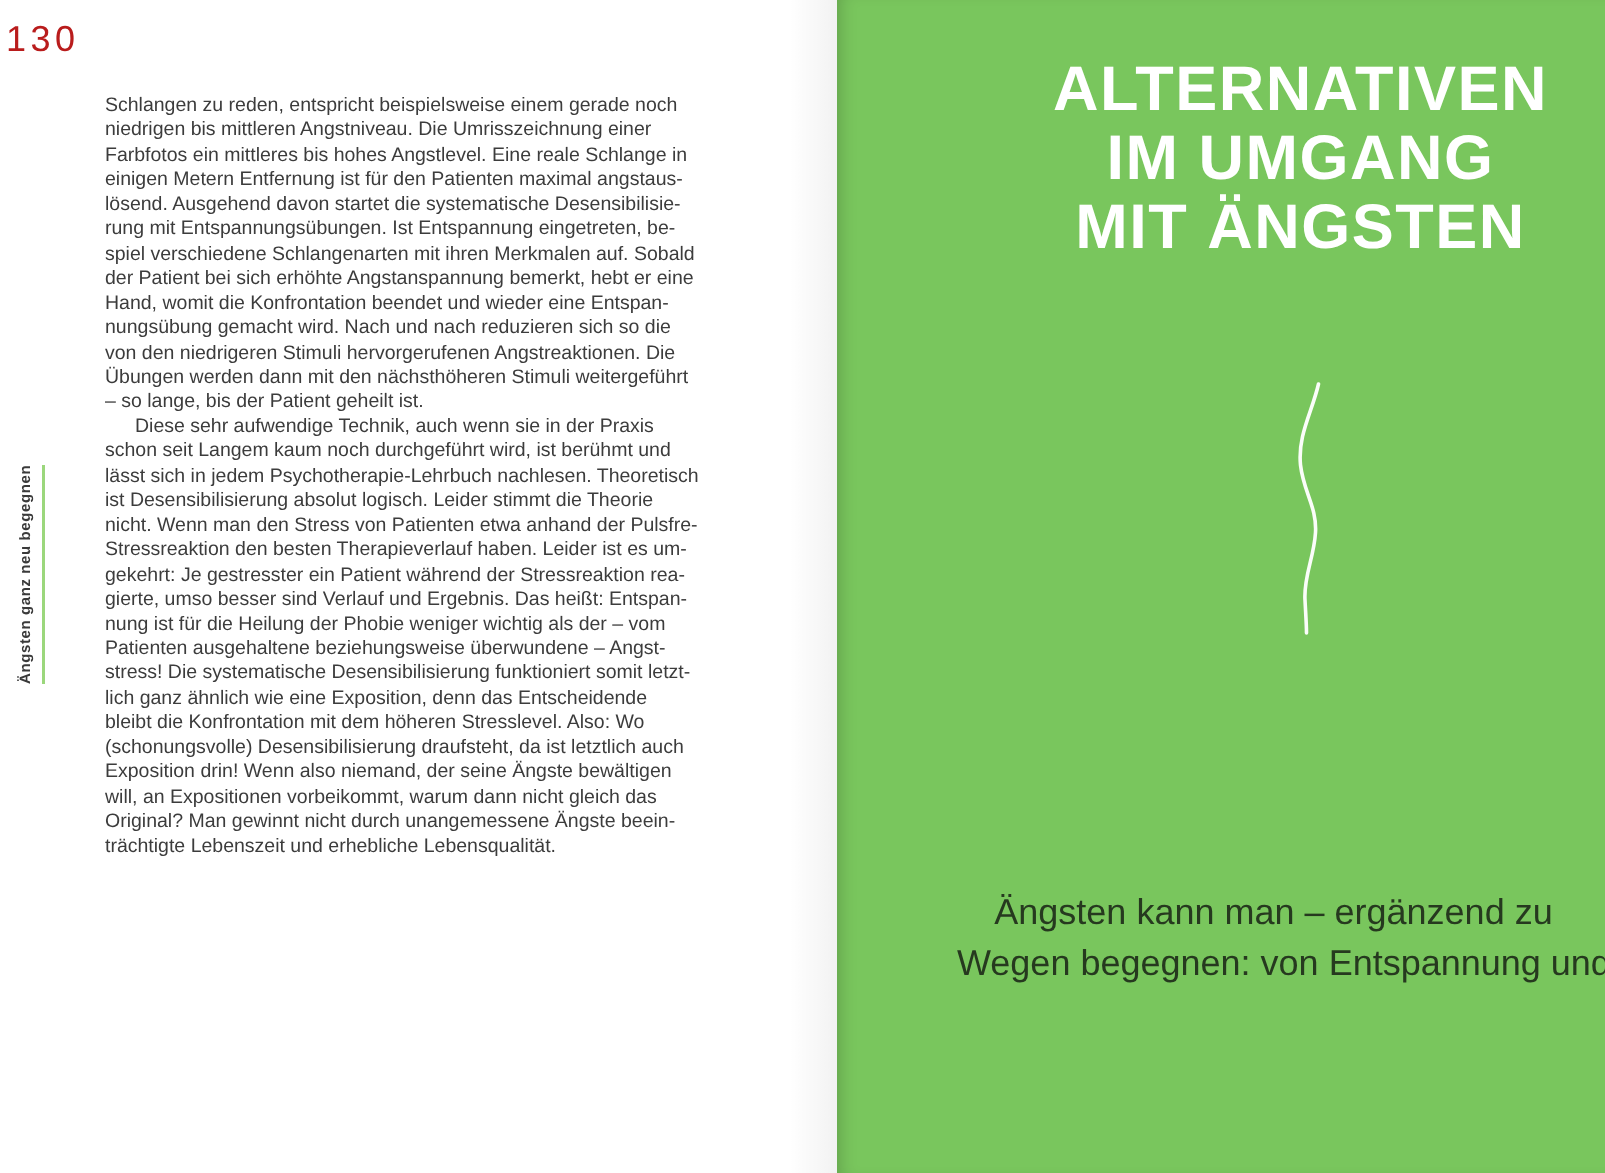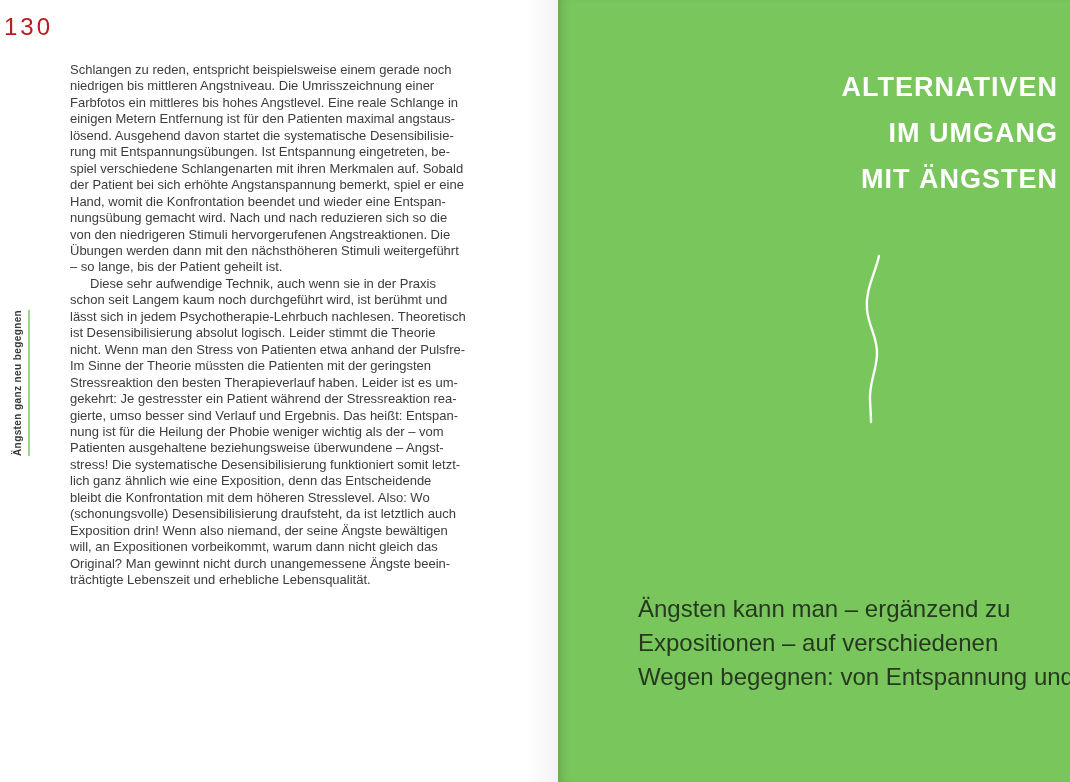--- a/index.html
+++ b/index.html
@@ -44,30 +44,30 @@
 
   
   .right-page {
     position: absolute; left: 558px; top: 0; width: 512px; height: 782px;
     background: #79c65d;
     box-shadow: inset 9px 0 12px -8px rgba(0,0,0,0.22);
   }
 
   .chapter-title {
     position: absolute; left: 118px; right: 12px; top: 36px;
-    text-align: right; color: #ffffff;
-    font-size: 27px; font-weight: bold; letter-spacing: 1px; line-height: 46px; margin-top: 28px;
+    text-align: center; color: #ffffff;
+    font-size: 42px; font-weight: bold; letter-spacing: 1px; line-height: 46px;
   }
   .chapter-title .line { white-space: nowrap; }
 
   .squiggle { position: absolute; left: 300px; top: 250px; }
 
   .chapter-quote {
     position: absolute; left: 80px; right: 10px; top: 592px;
-    text-align: left; color: #26391f;
+    text-align: center; color: #26391f;
     font-size: 24px; line-height: 34px; font-weight: 400;
   }
   .chapter-quote .line { white-space: nowrap; }
 </style>
 </head>
 <body>
 
 <div class="book">
 
   <div class="left-page">
@@ -77,34 +77,33 @@
 
     <div class="body-text">
       <div class="para">
           <div class="line">Schlangen zu reden, entspricht beispielsweise einem gerade noch</div>
           <div class="line">niedrigen bis mittleren Angstniveau. Die Umrisszeichnung einer</div>
           <div class="line">Farbfotos ein mittleres bis hohes Angstlevel. Eine reale Schlange in</div>
           <div class="line">einigen Metern Entfernung ist für den Patienten maximal angstaus-</div>
           <div class="line">lösend. Ausgehend davon startet die systematische Desensibilisie-</div>
           <div class="line">rung mit Entspannungsübungen. Ist Entspannung eingetreten, be-</div>
           <div class="line">spiel verschiedene Schlangenarten mit ihren Merkmalen auf. Sobald</div>
-          <div class="line">der Patient bei sich erhöhte Angstanspannung bemerkt, spiel er eine</div>
+          <div class="line">der Patient bei sich erhöhte Angstanspannung bemerkt, hebt er eine</div>
           <div class="line">Hand, womit die Konfrontation beendet und wieder eine Entspan-</div>
           <div class="line">nungsübung gemacht wird. Nach und nach reduzieren sich so die</div>
           <div class="line">von den niedrigeren Stimuli hervorgerufenen Angstreaktionen. Die</div>
           <div class="line">Übungen werden dann mit den nächsthöheren Stimuli weitergeführt</div>
           <div class="line">– so lange, bis der Patient geheilt ist.</div>
         </div>
       <div class="para indent-first">
           <div class="line">Diese sehr aufwendige Technik, auch wenn sie in der Praxis</div>
           <div class="line">schon seit Langem kaum noch durchgeführt wird, ist berühmt und</div>
           <div class="line">lässt sich in jedem Psychotherapie-Lehrbuch nachlesen. Theoretisch</div>
           <div class="line">ist Desensibilisierung absolut logisch. Leider stimmt die Theorie</div>
           <div class="line">nicht. Wenn man den Stress von Patienten etwa anhand der Pulsfre-</div>
-          <div class="line">Im Sinne der Theorie müssten die Patienten mit der geringsten</div>
           <div class="line">Stressreaktion den besten Therapieverlauf haben. Leider ist es um-</div>
           <div class="line">gekehrt: Je gestresster ein Patient während der Stressreaktion rea-</div>
           <div class="line">gierte, umso besser sind Verlauf und Ergebnis. Das heißt: Entspan-</div>
           <div class="line">nung ist für die Heilung der Phobie weniger wichtig als der – vom</div>
           <div class="line">Patienten ausgehaltene beziehungsweise überwundene – Angst-</div>
           <div class="line">stress! Die systematische Desensibilisierung funktioniert somit letzt-</div>
           <div class="line">lich ganz ähnlich wie eine Exposition, denn das Entscheidende</div>
           <div class="line">bleibt die Konfrontation mit dem höheren Stresslevel. Also: Wo</div>
           <div class="line">(schonungsvolle) Desensibilisierung draufsteht, da ist letztlich auch</div>
           <div class="line">Exposition drin! Wenn also niemand, der seine Ängste bewältigen</div>
@@ -123,18 +122,17 @@
         <div class="line">IM UMGANG</div>
         <div class="line">MIT ÄNGSTEN</div>
       </div>
 
     <svg class="squiggle" width="30" height="178" viewBox="0 0 30 178" aria-hidden="true">
       <path d="M21,6 C17,24 7,40 9,60 C11,78 20,88 19,105 C18,122 11,134 12,150 C12.5,160 13,166 13,172" fill="none" stroke="#ffffff" stroke-width="2.4" stroke-linecap="round" opacity="0.97"></path>
     </svg>
 
     <div class="chapter-quote">
         <div class="line">Ängsten kann man – ergänzend zu</div>
-        <div class="line">Expositionen – auf verschiedenen</div>
         <div class="line">Wegen begegnen: von Entspannung und</div>
       </div>
   </div>
 
 </div>
 
 </body></html>

